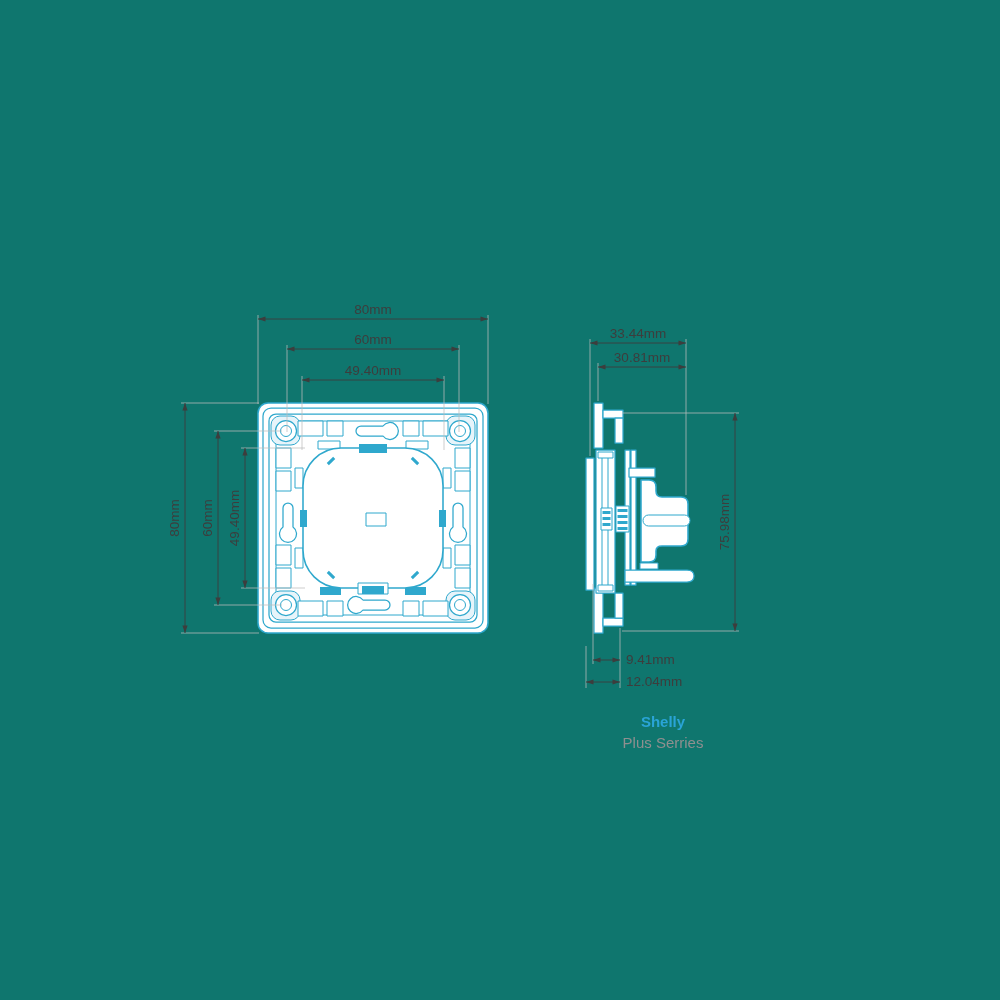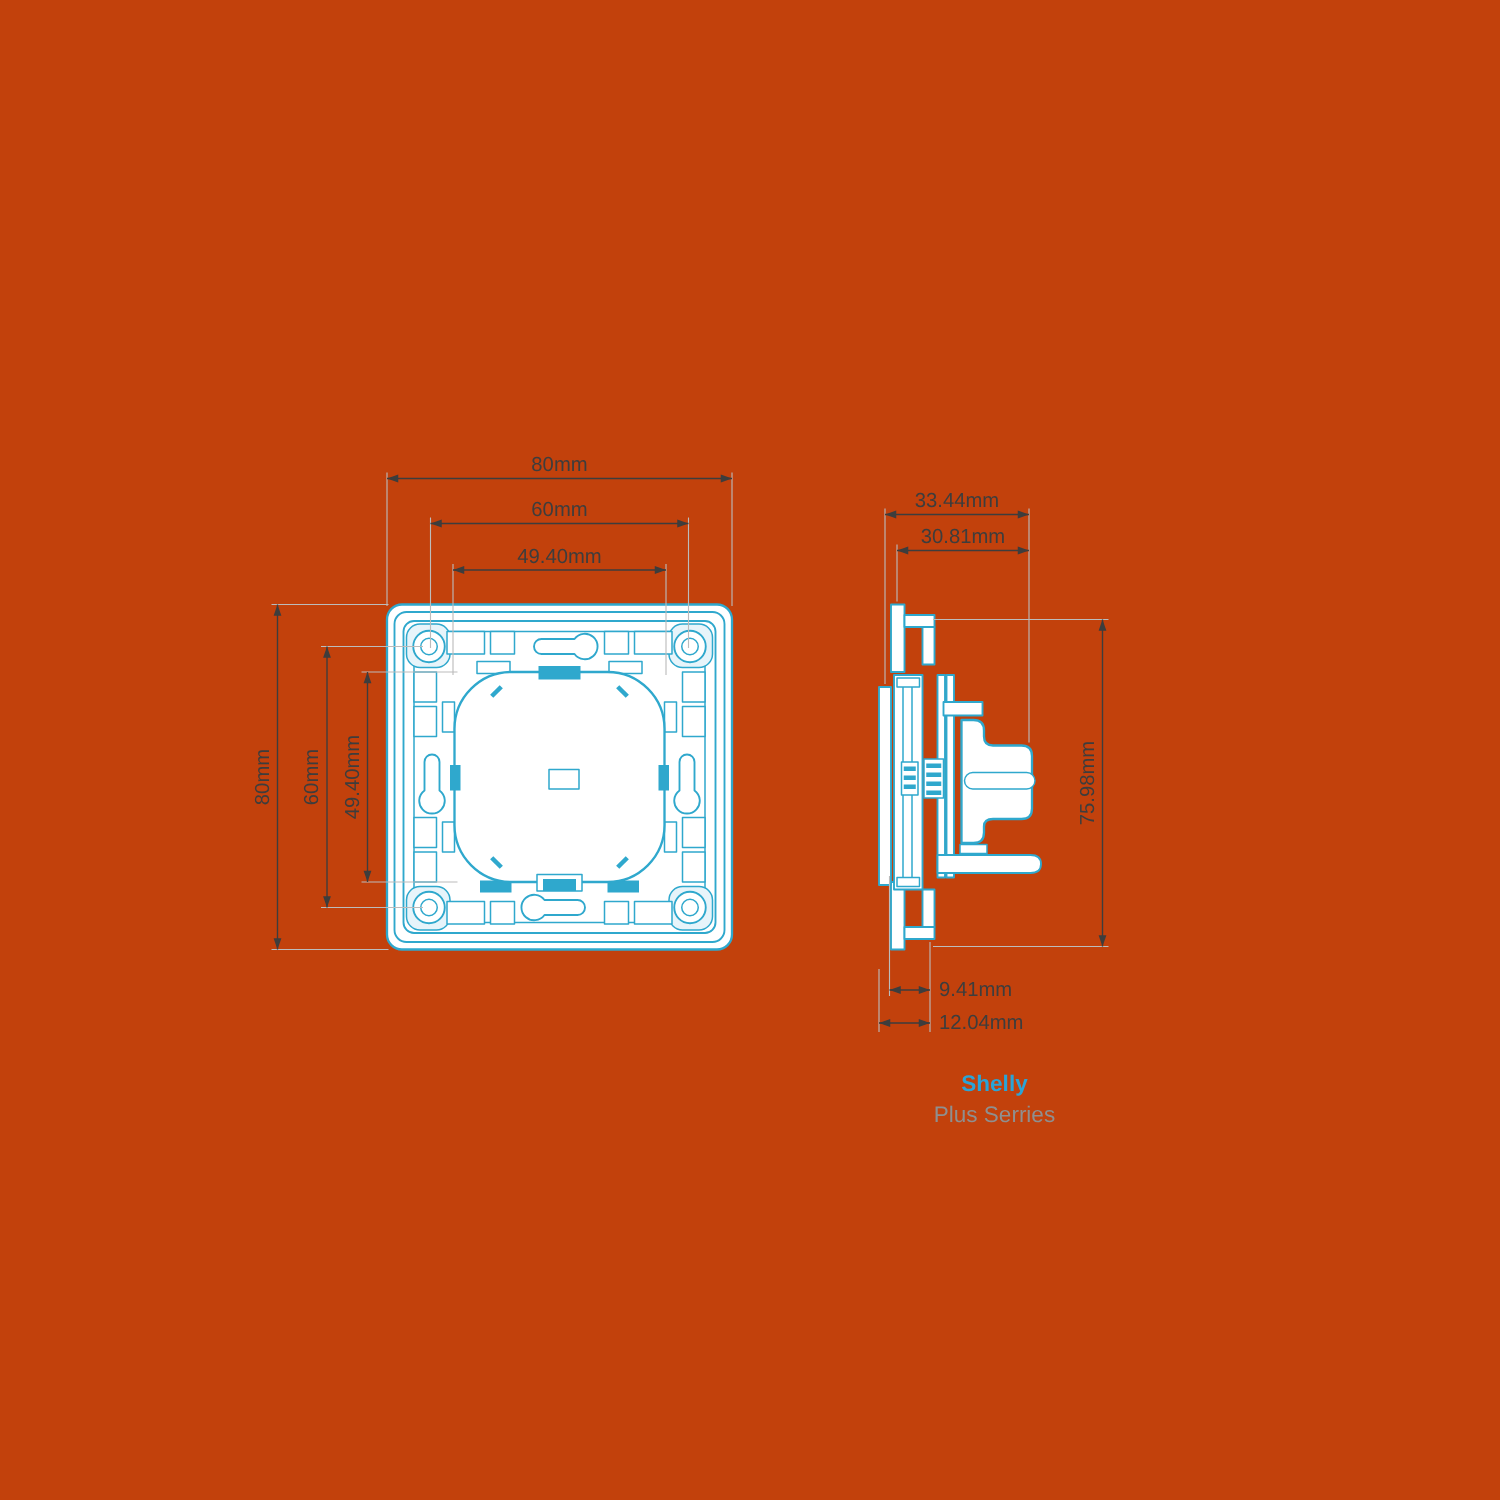--- a/index.html
+++ b/index.html
@@ -1,16 +1,16 @@
 <!DOCTYPE html>
 <html><head>
 <meta charset="utf-8">
 <style>
   html,body{margin:0;padding:0;background:#ffffff;}
-  .page{position:relative;width:1000px;height:1000px;background:#c2410c;overflow:hidden;}
+  .page{position:relative;width:1000px;height:1000px;background:#0f766e;overflow:hidden;}
   svg{display:block;}
   svg text{font-family:"Liberation Sans", sans-serif;}
   
   .o   {fill:#ffffff;stroke:#2fa8cd;stroke-width:1.25;stroke-linejoin:round;}
   .ol  {fill:#e7f4fa;stroke:#2fa8cd;stroke-width:1.25;stroke-linejoin:round;}
   .on  {fill:none;stroke:#2fa8cd;stroke-width:1.25;stroke-linejoin:round;}
   .thick{stroke-width:1.55;}
   .thin {stroke-width:1.0;}
   .solid{fill:#2fa8cd;stroke:none;}
   

